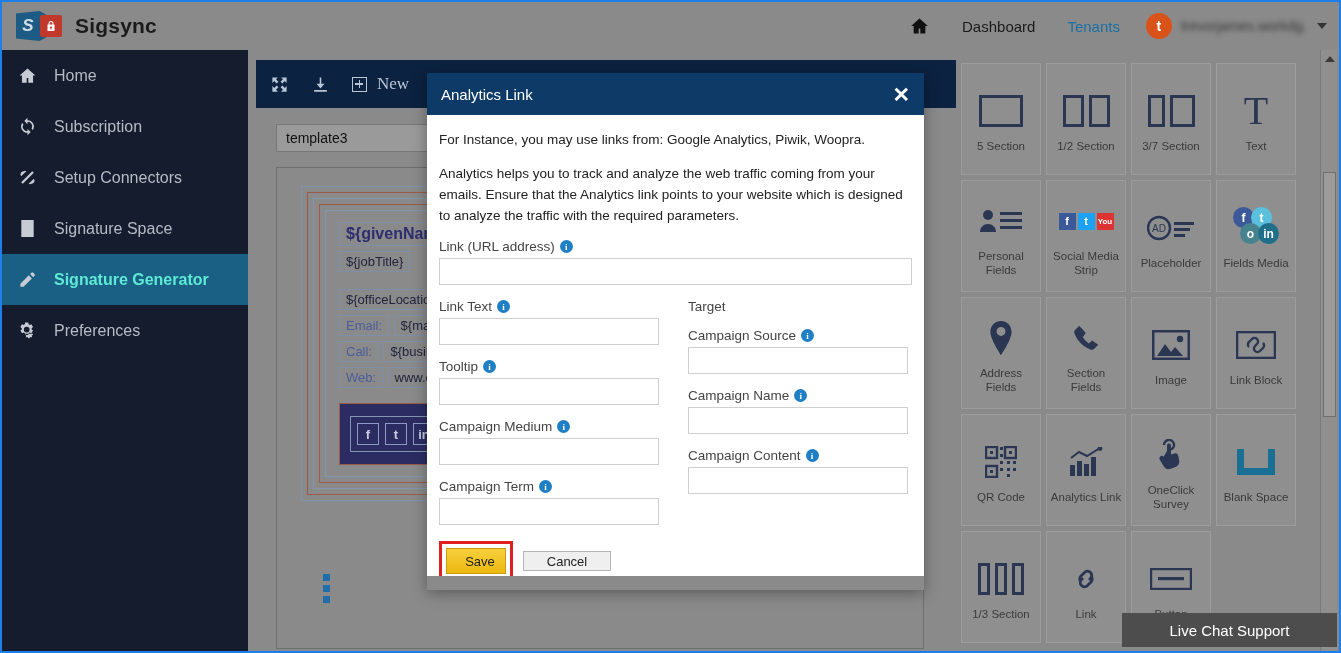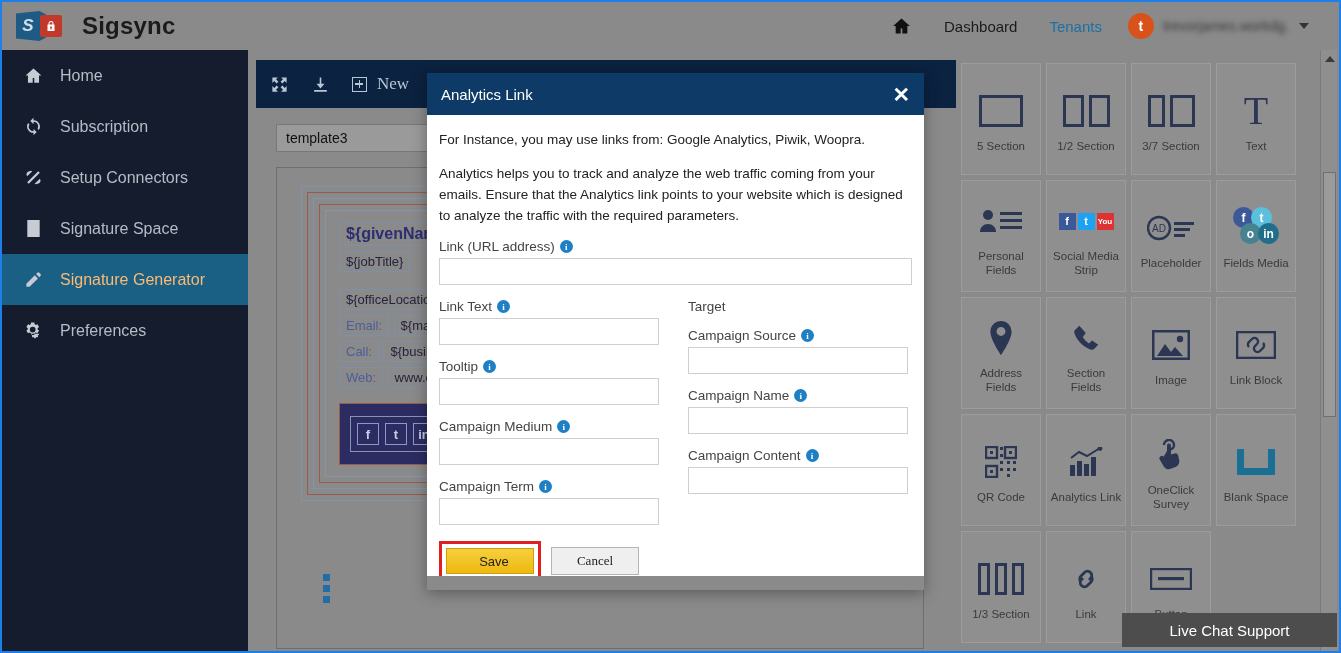--- a/index.html
+++ b/index.html
@@ -37,24 +37,24 @@
     padding-right: 6px;
   }
   .logo-lock {
     position: absolute; left: 24px; top: 5px;
     width: 22px; height: 22px;
     background: #c0392b; border-radius: 2px;
     display: flex; align-items: center; justify-content: center;
   }
   .logo-lock svg { width: 12px; height: 12px; }
   .brand-name {
-    font-size: 24px; font-weight: 700; color: #1b1b1b;
-    letter-spacing: 0.2px; margin-left: 14px;
-  }
-  .topnav { margin-left: auto; display: flex; align-items: center; height: 48px; padding-right: 30px; }
+    font-size: 21px; font-weight: 700; color: #1b1b1b;
+    letter-spacing: 0.2px; margin-left: 7px;
+  }
+  .topnav { margin-left: auto; display: flex; align-items: center; height: 48px; padding-right: 12px; }
   .topnav-item {
     font-size: 15px; color: #1b1b1b;
     padding: 0 16px; height: 48px;
     display: flex; align-items: center; cursor: pointer;
   }
   .topnav-item.link { color: #1d6fa5; }
   .home-icon svg { width: 21px; height: 20px; fill: #111; }
   .user-chip { display: flex; align-items: center; padding-left: 10px; cursor: pointer; }
   .avatar {
     width: 26px; height: 26px; border-radius: 50%;
@@ -77,24 +77,24 @@
   }
 
   
   .sidebar {
     position: absolute; left: 0; top: 48px;
     width: 246px; height: 605px;
     background: #141c2e;
   }
   .side-item {
     height: 51px; display: flex; align-items: center;
-    padding-left: 22px; cursor: pointer;
+    padding-left: 16px; cursor: pointer;
     color: #b6bcc6; font-size: 16px;
   }
-  .side-item.active { background: #1a6085; color: #fdba74; }
+  .side-item.active { background: #1a6085; color: #5eead4; font-weight: bold; }
   .side-ico {
     width: 30px; display: flex; align-items: center;
   }
   .side-ico svg { width: 19px; height: 19px; fill: #c7ccd4; }
   .side-label { margin-left: 6px; }
 
   
   .content {
     position: absolute; left: 246px; top: 48px;
     width: 1091px; height: 605px;
@@ -306,32 +306,32 @@
     border-left: 4px solid transparent;
     border-right: 4px solid transparent;
     border-top: 5px solid #666;
   }
   .btn-row { display: flex; align-items: center; gap: 10px; margin-top: 2px; }
   .save-highlight {
     border: 3px solid #e02020; padding: 4px;
     display: inline-block;
   }
   .btn-save {
-    width: 88px; height: 26px;
+    width: 60px; height: 26px;
     background: linear-gradient(#f6cf3e, #eeb910);
     border: 1px solid #c99d0c;
     font-size: 13px; color: #222; cursor: pointer;
     font-family: "Liberation Sans", sans-serif;
     padding-left: 8px;
   }
   .btn-cancel {
-    width: 88px; height: 28px;
+    width: 88px; height: 20px;
     background: #efefef; border: 1px solid #b4b4b4;
     font-size: 13px; color: #222; cursor: pointer;
-    font-family: Liberation Serif, serif;
+    font-family: Liberation Sans, sans-serif;
   }
   .modal-foot {
     position: absolute; left: 0; bottom: 0;
     width: 100%; height: 14px; background: #8a8a8a;
   }
 
   
   .livechat {
     position: absolute; right: 2px; bottom: 4px;
     width: 215px; height: 34px;

